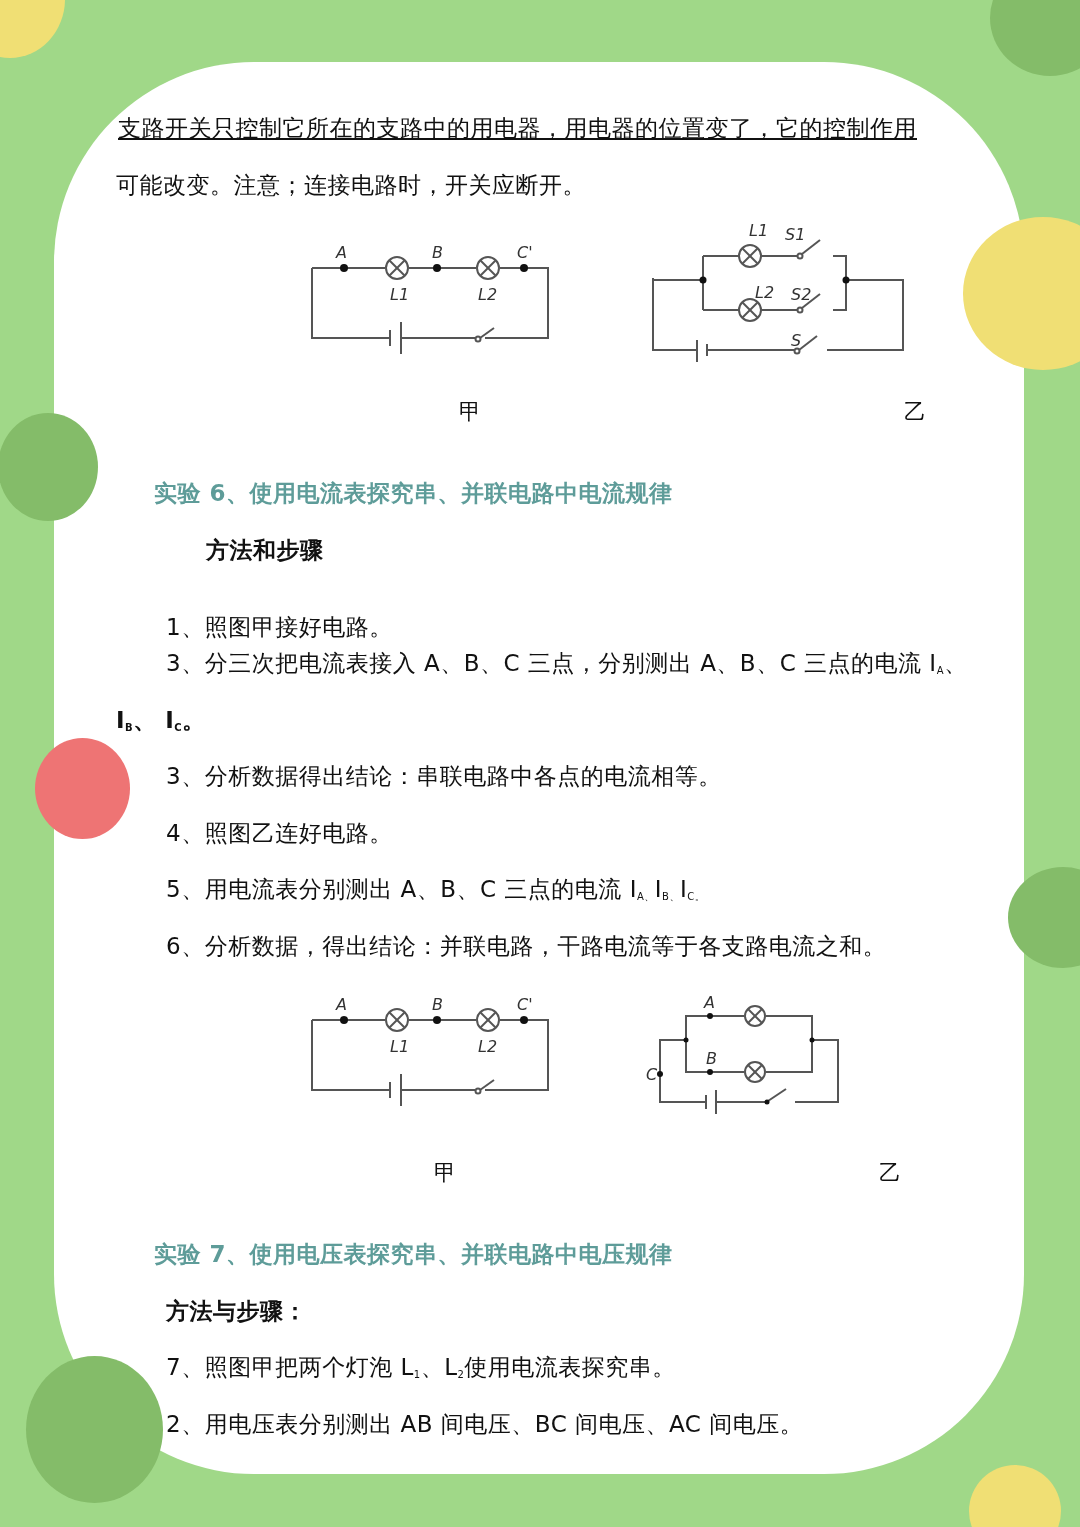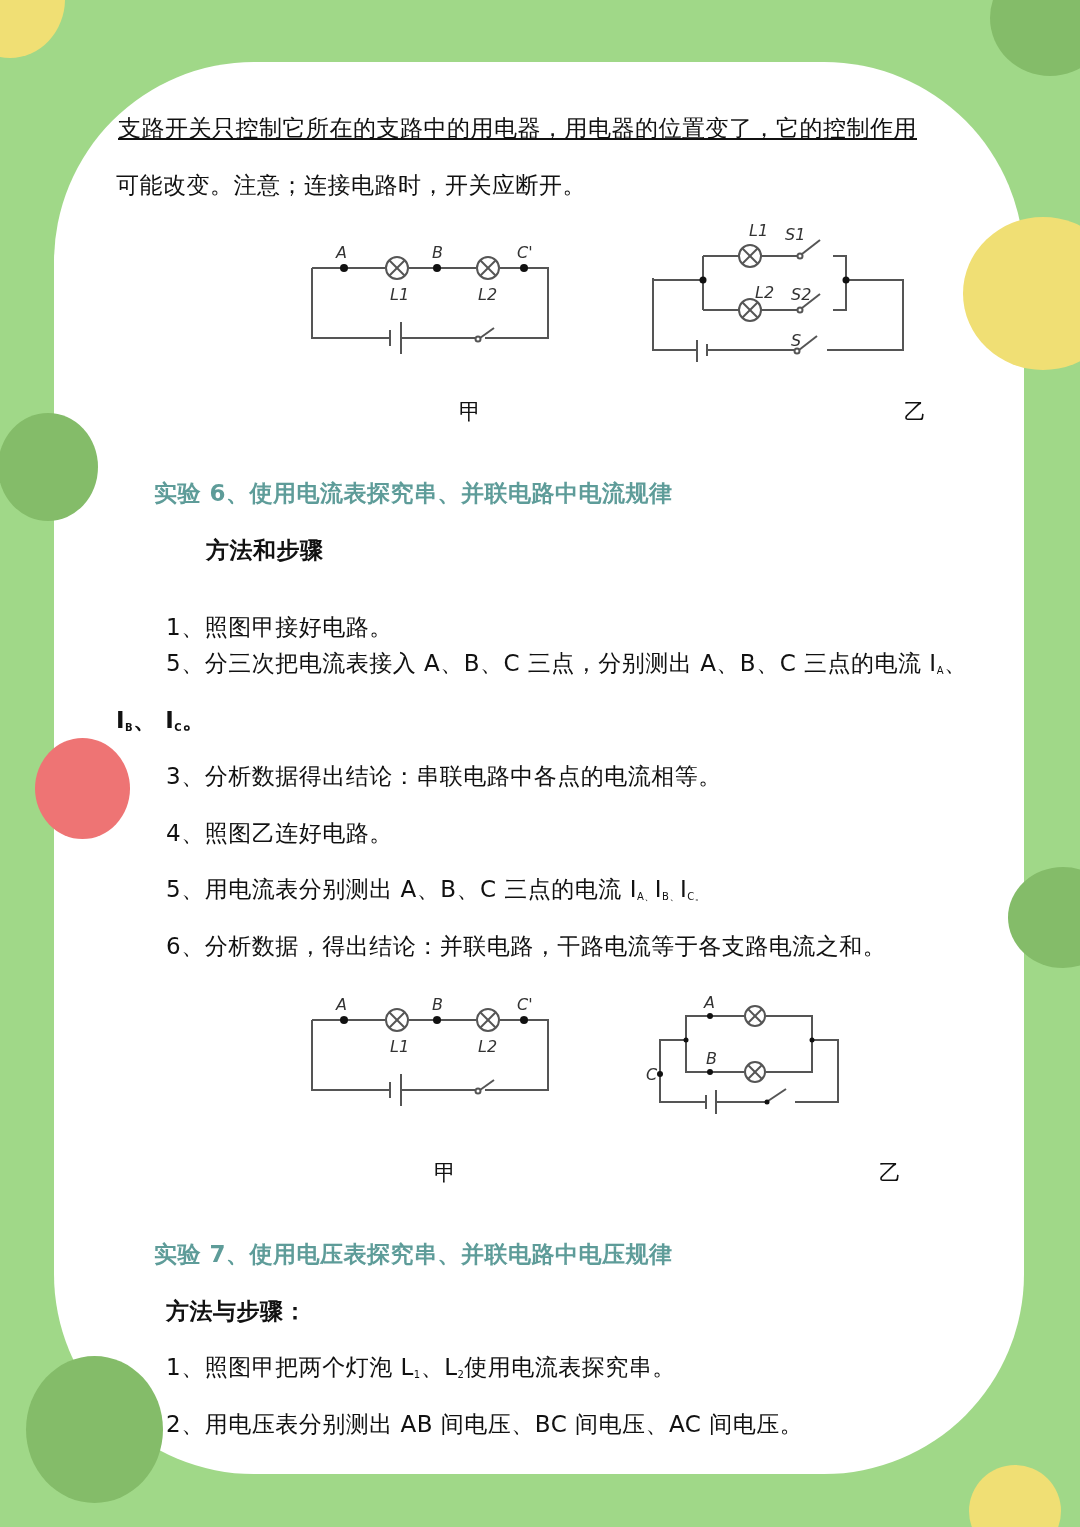--- a/index.html
+++ b/index.html
@@ -112,21 +112,21 @@
     <text x="146" y="128">S</text>
   </svg>
 </div>
 
 <div class="cap" style="left:459px;top:397px;">甲</div>
 <div class="cap" style="left:904px;top:397px;">乙</div>
 
 <div class="p h" style="left:154px;top:478px;text-align:right;">实验 6、使用电流表探究串、并联电路中电流规律</div>
 <div class="p sub" style="left:166px;top:535px;margin-left:40px;">方法和步骤</div>
 <div class="p" style="left:166px;top:612px;">1、照图甲接好电路。</div>
-<div class="p" style="left:166px;top:648px;"><span>5、分三次把电流表接入 A、B、C 三点，分别测出 A、B、C 三点的电流 I</span><sub class="s">A</sub><span>、</span></div>
+<div class="p" style="left:166px;top:648px;"><span>3、分三次把电流表接入 A、B、C 三点，分别测出 A、B、C 三点的电流 I</span><sub class="s">A</sub><span>、</span></div>
 <div class="p" style="left:116px;top:705px;font-weight:bold;"><span>I</span><sub class="s">B</sub><span>、 I</span><sub class="s">C</sub><span>。</span></div>
 <div class="p" style="left:166px;top:761px;">3、分析数据得出结论：串联电路中各点的电流相等。</div>
 <div class="p" style="left:166px;top:818px;">4、照图乙连好电路。</div>
 <div class="p" style="left:166px;top:874px;"><span>5、用电流表分别测出 A、B、C 三点的电流 I</span><sub class="s">A、</sub><span>I</span><sub class="s">B、</sub><span>I</span><sub class="s">C。</sub></div>
 <div class="p" style="left:166px;top:931px;">6、分析数据，得出结论：并联电路，干路电流等于各支路电流之和。</div>
 
 <div class="diagram" style="left:300px;top:990px;">
   <svg width="260" height="120" viewBox="0 0 260 120">
     <g stroke="#555" stroke-width="2" fill="none">
       <polyline points="12,30 85,30"></polyline>
@@ -189,14 +189,14 @@
     <text x="66" y="72">B</text>
     <text x="6" y="88">C</text>
   </svg>
 </div>
 
 <div class="cap" style="left:434px;top:1158px;">甲</div>
 <div class="cap" style="left:879px;top:1158px;">乙</div>
 
 <div class="p h" style="left:154px;top:1239px;">实验 7、使用电压表探究串、并联电路中电压规律</div>
 <div class="p sub" style="left:166px;top:1296px;">方法与步骤：</div>
-<div class="p" style="left:166px;top:1352px;"><span>1、照图甲把两个灯泡 L</span><sub class="s">1</sub><span>、L</span><sub class="s">2</sub><span>使用电流表探究串。</span></div>
+<div class="p" style="left:166px;top:1352px;"><span>7、照图甲把两个灯泡 L</span><sub class="s">1</sub><span>、L</span><sub class="s">2</sub><span>使用电流表探究串。</span></div>
 <div class="p" style="left:166px;top:1409px;">2、用电压表分别测出 AB 间电压、BC 间电压、AC 间电压。</div>
 
 </body></html>

